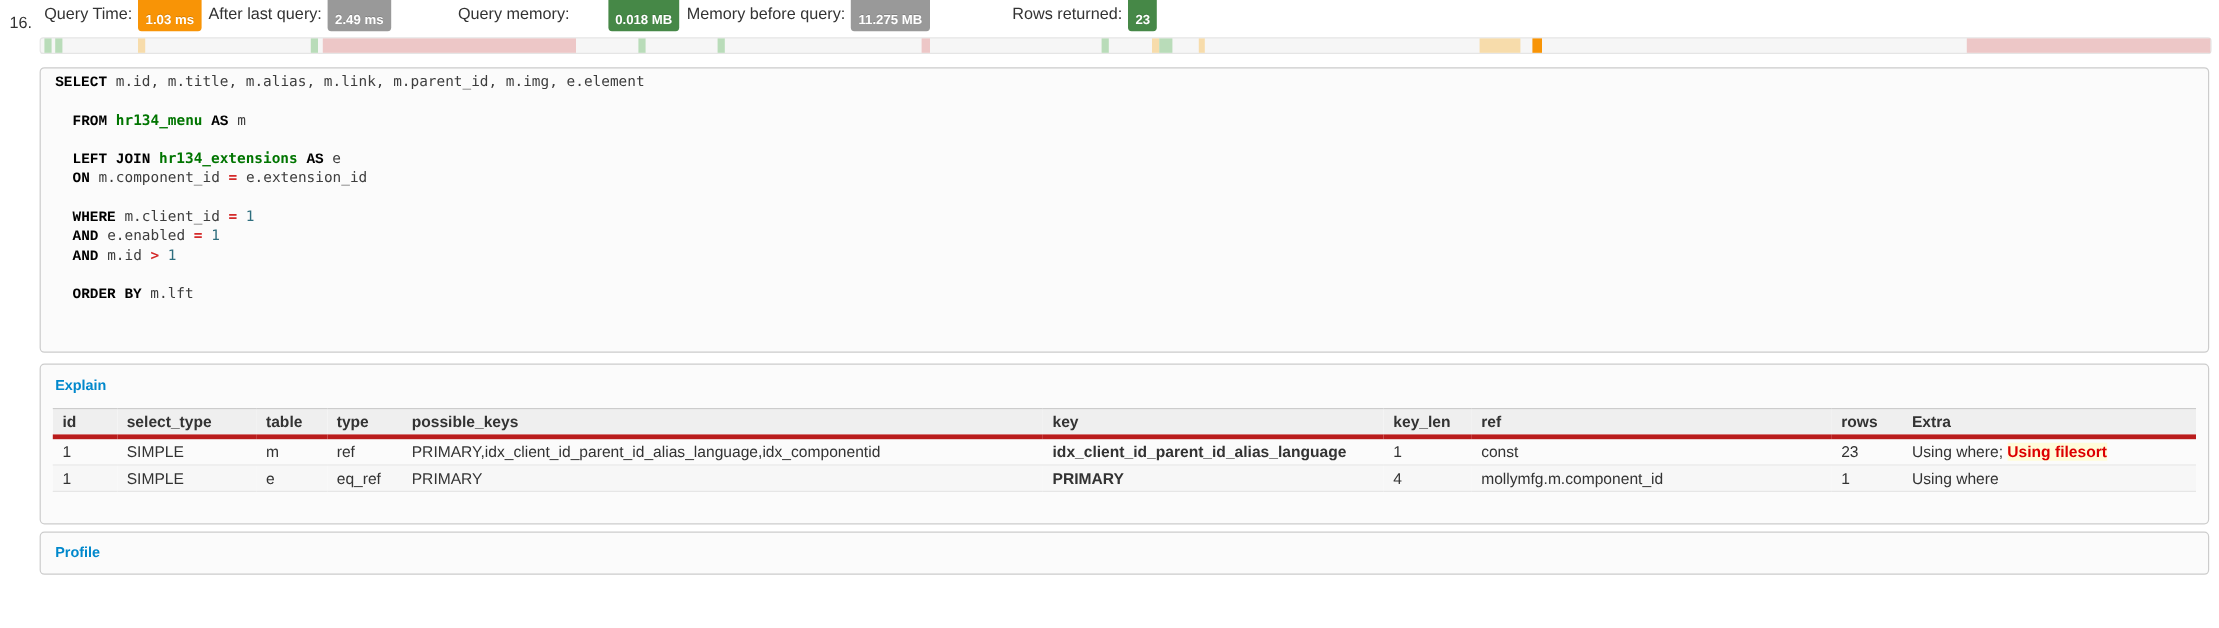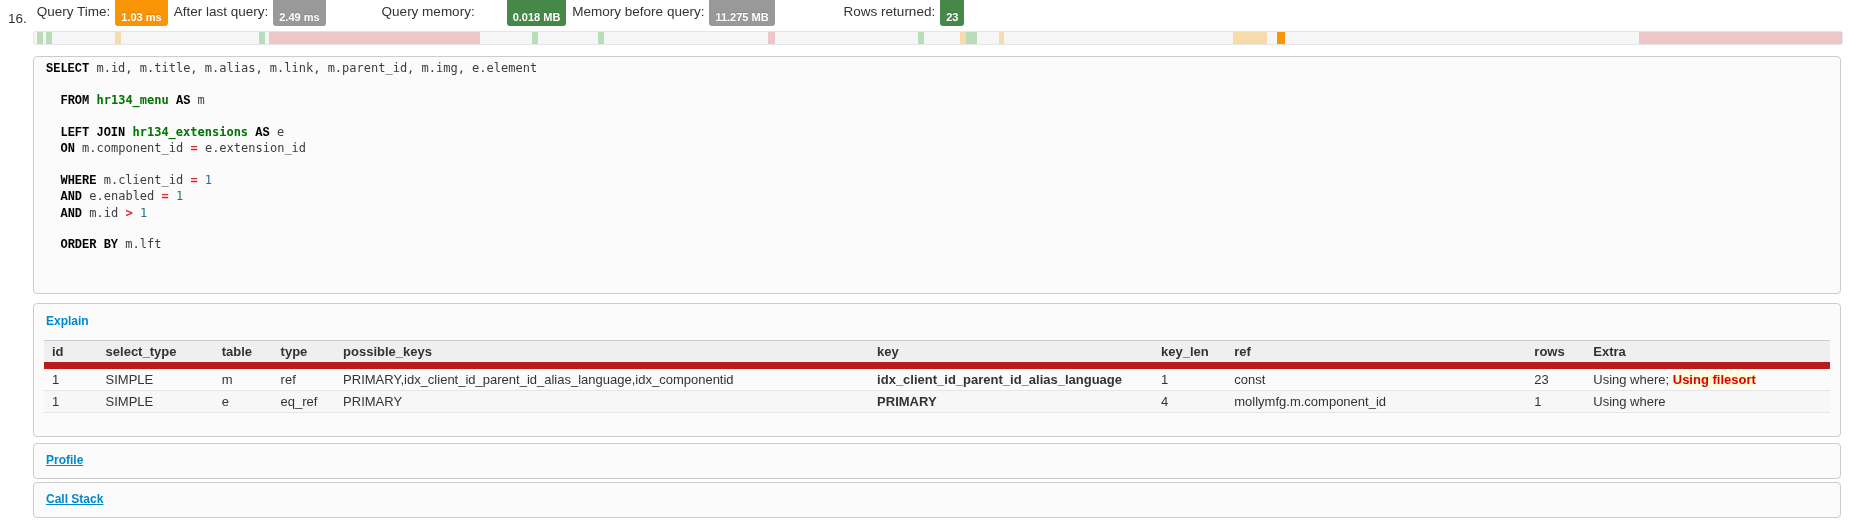--- a/index.html
+++ b/index.html
@@ -48,34 +48,34 @@
   .tk-op  { color:#d42a2a; font-weight:bold; }
   .tk-num { color:#2e6e7e; }
   .tk-id  { color:#3d3d3d; }
 
   .explainpanel { top:303px; height:134px; }
   .ptitle {
     padding:10px 12px 8px; font-size:12px; font-weight:bold; color:#0088cc; cursor:pointer;
   }
   .profilepanel { top:443px; height:36px; }
   .stackpanel   { top:482px; height:36px; }
-  .profilepanel .ptitle, .stackpanel .ptitle { padding:9px 12px;text-decoration:underline; }
+  .profilepanel .ptitle, .stackpanel .ptitle { padding:9px 12px; }
 
   
   table.explain {
     width:calc(100% - 20px); margin:4px 10px 0; border-collapse:collapse;
     font-size:13px; color:#333; table-layout:fixed;
   }
   table.explain th, table.explain td {
     text-align:left; padding:3px 8px; height:22px; font-weight:normal;
     overflow:hidden; white-space:nowrap;
   }
   table.explain thead th {
     background:#efefef; font-weight:bold;
-    border-top:1px solid #ccc; border-bottom:7px solid #b91c1c;
+    border-top:1px solid #ccc; border-bottom:4px solid #b91c1c;
   }
   table.explain tbody tr:nth-child(2) td { background:#f7f7f7; }
   table.explain tbody tr + tr td { border-top:1px solid #e6e6e6; }
   table.explain tbody tr:last-child td { border-bottom:1px solid #e6e6e6; }
   table.explain th:nth-child(1){width:3.0%}
   table.explain th:nth-child(2){width:6.5%}
   table.explain th:nth-child(3){width:3.3%}
   table.explain th:nth-child(4){width:3.5%}
   table.explain th:nth-child(5){width:29.9%}
   table.explain th:nth-child(6){width:15.9%}
@@ -187,17 +187,14 @@
             <td><span>Using where</span></td>
           </tr>
         </tbody>
     </table>
   </div>
 
   <div class="panel profilepanel">
     <div class="ptitle">Profile</div>
   </div>
 
-  <div class="panel stackpanel">
-    <div class="ptitle">Call Stack</div>
-  </div>
 
 </div>
 
 </body></html>

